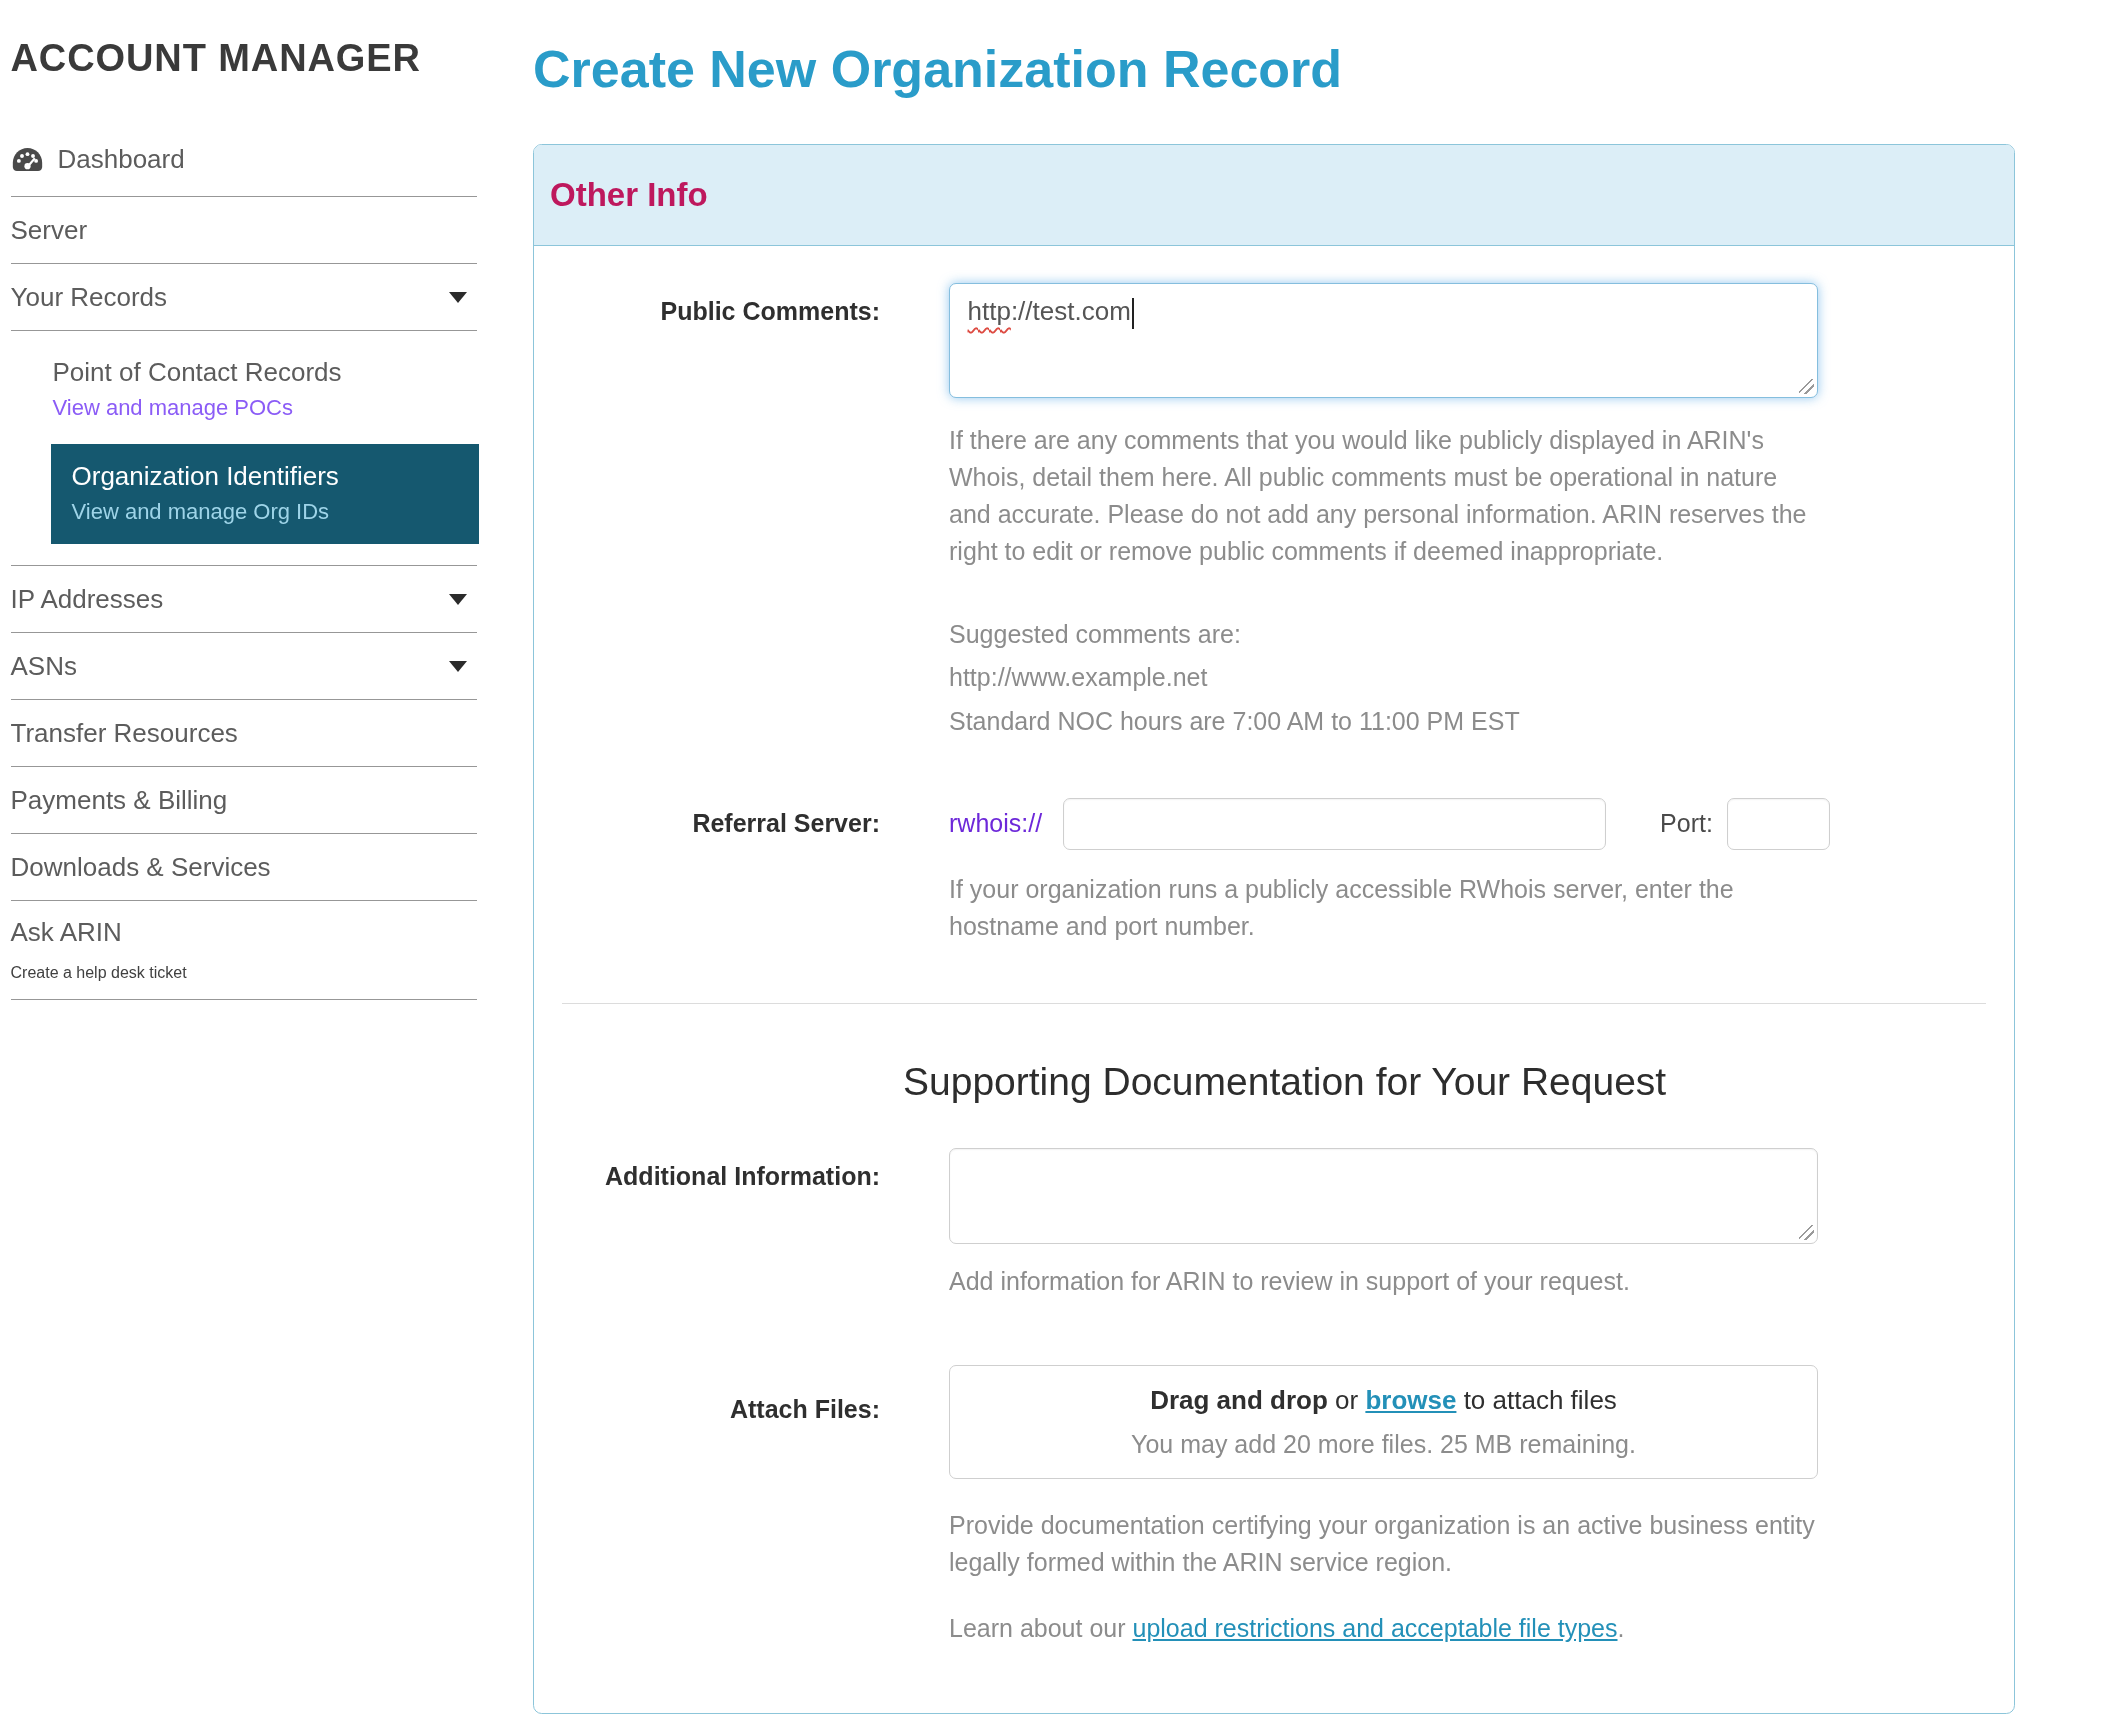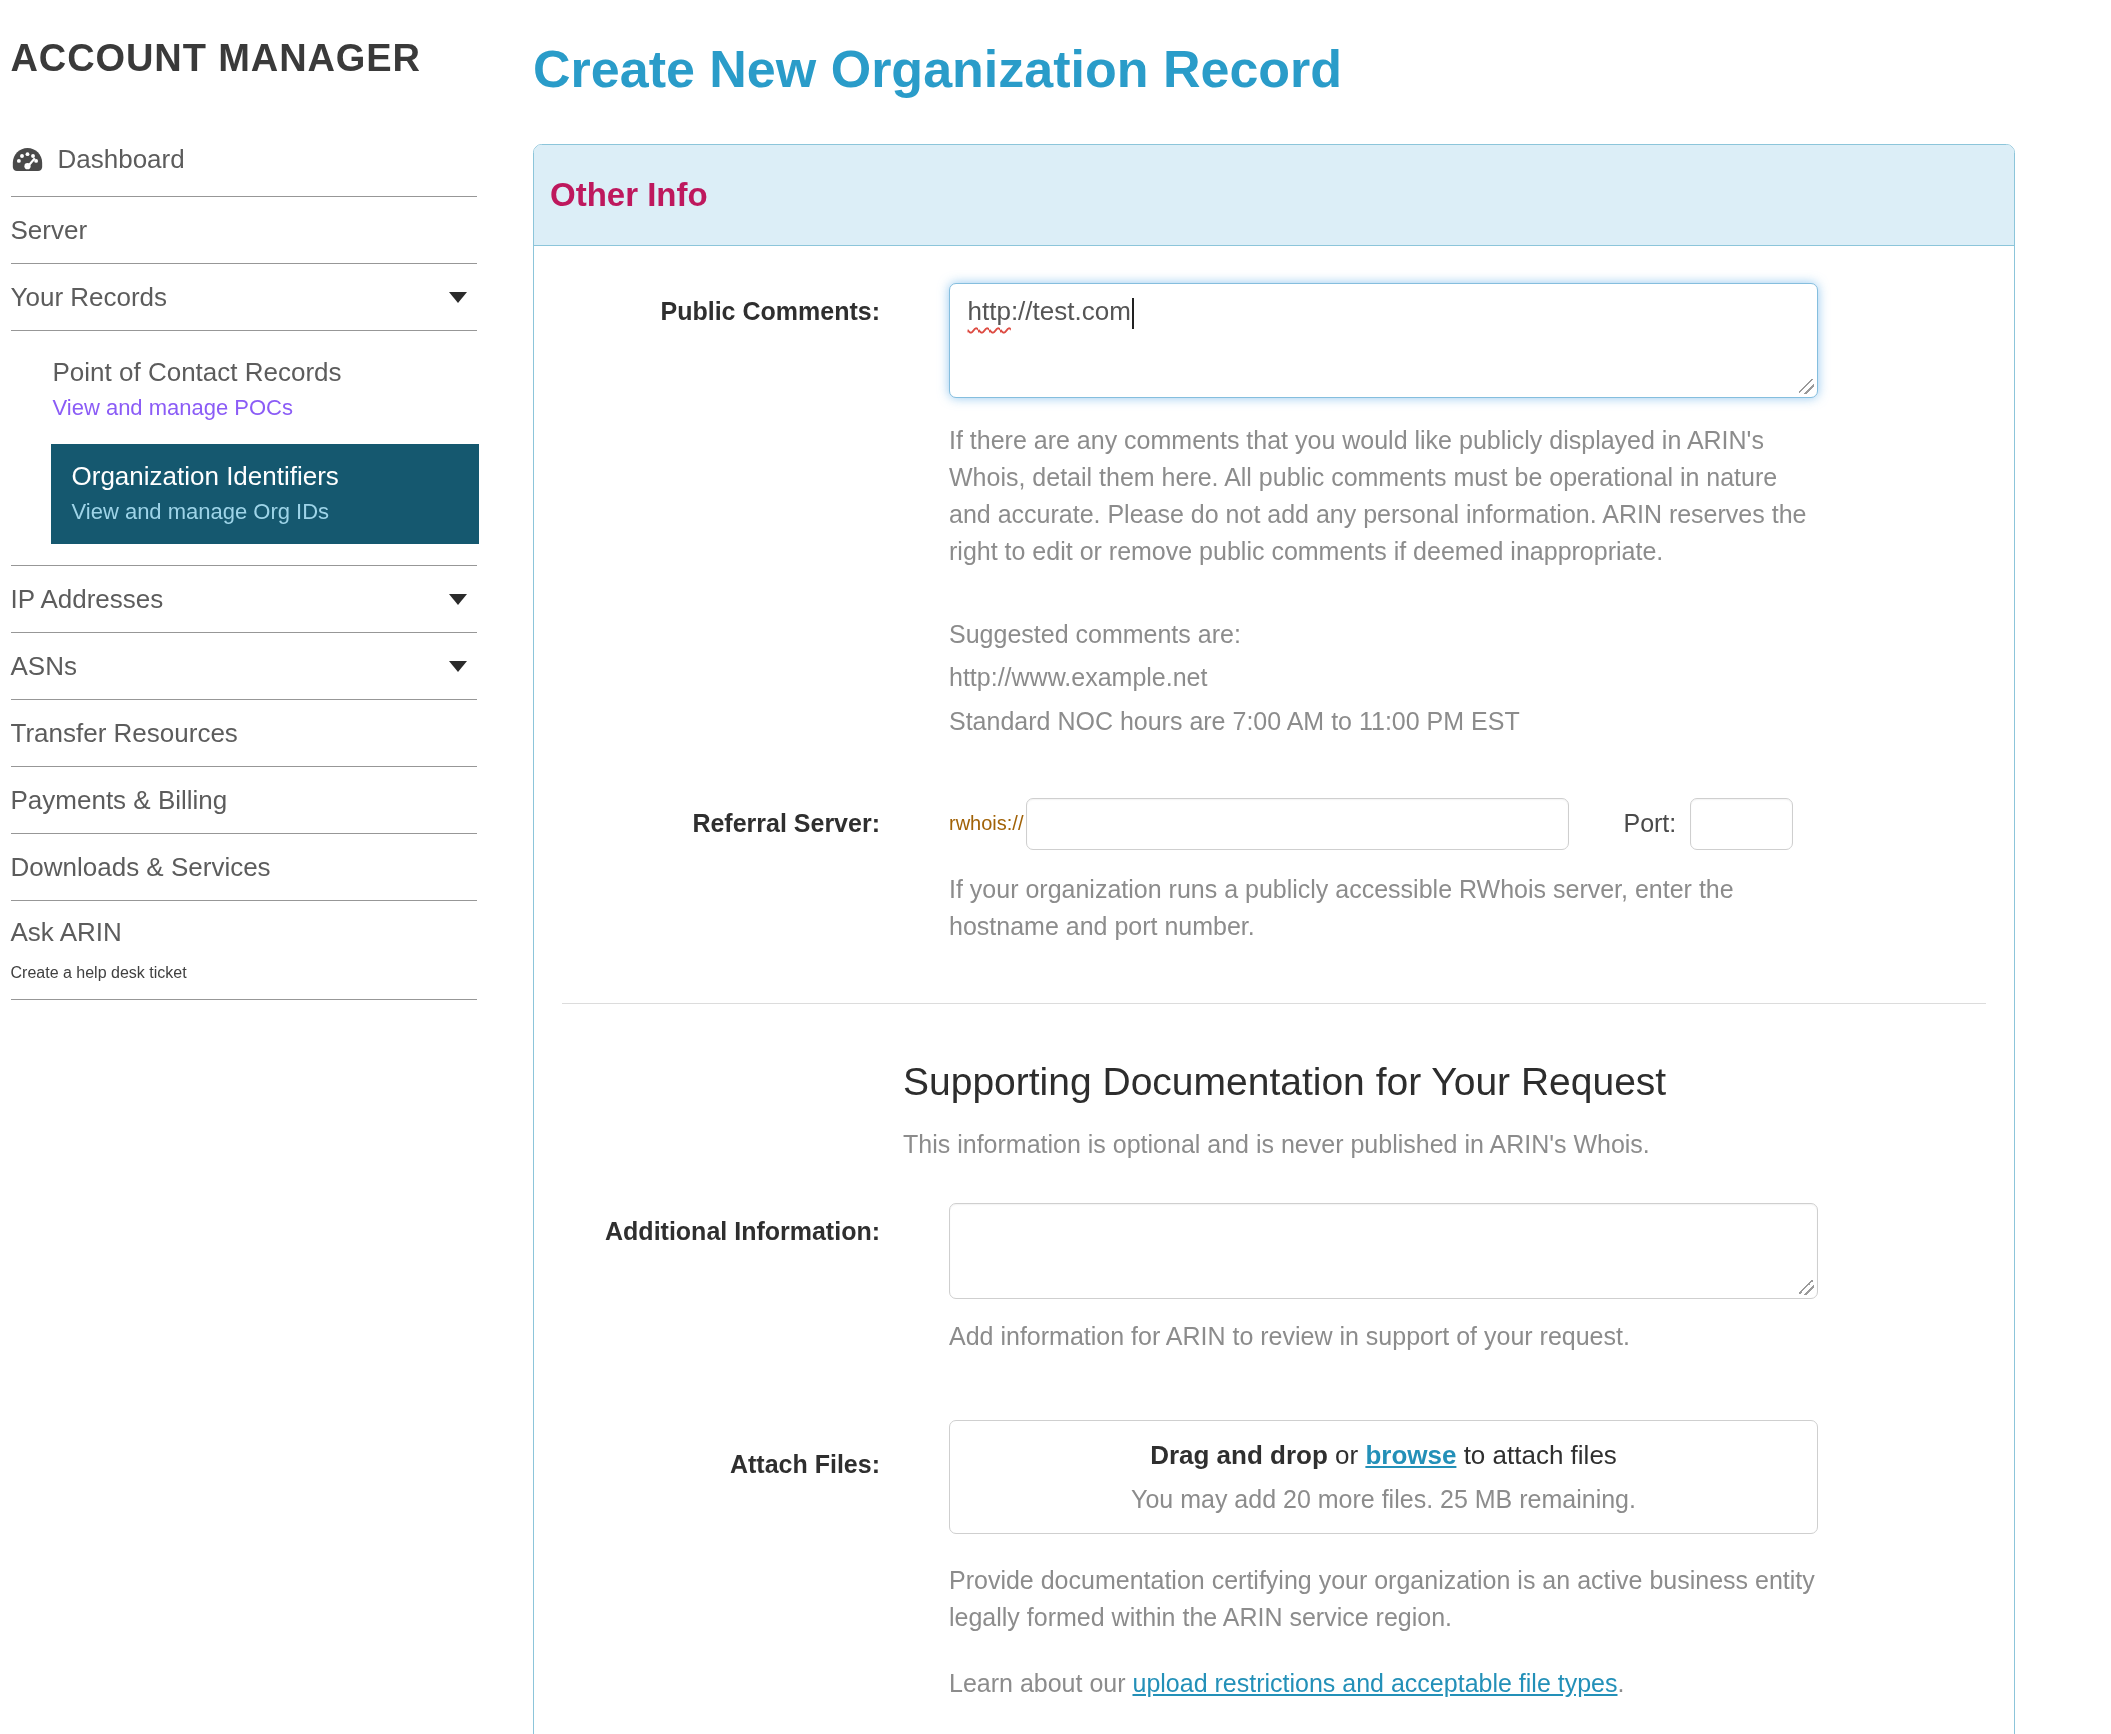--- a/index.html
+++ b/index.html
@@ -52,21 +52,21 @@
     background:linear-gradient(135deg, transparent 0 42%, #9a9a9a 42% 50%, transparent 50% 66%, #9a9a9a 66% 74%, transparent 74%); }
   .flagged { text-decoration:underline; text-decoration-style:wavy; text-decoration-color:#dd4b42; text-decoration-thickness:1.7px; text-underline-offset:7px; }
   .caret-bar { display:inline-block; width:1.7px; height:31px; background:#222; vertical-align:middle; margin-left:1.7px; }
 
   .help { font-size:25px; color:#8c8c8c; line-height:1.48; margin:24.5px 0 0 0; width:873px; }
   .help.wide { width:926px; }
   .suggested { margin-top:45px; font-size:25px; color:#8c8c8c; line-height:1.52; }
   .suggested div { margin-top:5.2px; }
 
   .ref-line { display:flex; align-items:center; }
-  .scheme { font-size:20px; color:#a16207; margin-right:3px; }
+  .scheme { font-size:25px; color:#6d28d9; margin-right:21px; }
   .text-input { height:52px; border:1.7px solid #cfcfcf; border-radius:7px; font-size:25px; color:#444; padding:0 14px; font-family:"Liberation Sans", sans-serif; box-shadow:inset 0 0.9px 1.7px rgba(0,0,0,.05); outline:none; }
   .ref-input { width:543px; }
   .port-label { font-size:25px; color:#4a4a4a; margin:0 14px 0 54px; }
   .port-input { width:103px; }
 
   .section-divider { border:0; border-top:1.7px solid #dcdcdc; margin:58px 28px 0 28px; }
   .support-head { margin:56px 0 0 369px; font-size:39px; font-weight:400; color:#2d2d2d; }
   .support-sub { margin:26px 0 0 369px; font-size:25px; color:#8c8c8c; }
 
   .dropzone { width:869px; height:114px; border:1.7px solid #cfcfcf; border-radius:7px; display:flex; flex-direction:column; align-items:center; justify-content:center; gap:14px; cursor:pointer; }
@@ -204,21 +204,20 @@
         <div class="form-row">
           <div class="label-col"></div>
           <div class="field-col">
             <p class="help" style="margin-top:21px;">If your organization runs a publicly accessible RWhois server, enter the hostname and port number.</p>
           </div>
         </div>
 
         <hr class="section-divider">
 
         <div class="support-head">Supporting Documentation for Your Request</div>
-        <div class="support-sub">This information is optional and is never published in ARIN's Whois.</div>
 
         <div class="form-row mt-row-add">
           <div class="label-col">Additional Information:</div>
           <div class="field-col">
             <div class="textarea-sim plain">
               <span></span>
               <span class="resize-grip"></span>
             </div>
             <p class="help" style="margin-top:19px;">Add information for ARIN to review in support of your request.</p>
           </div>

